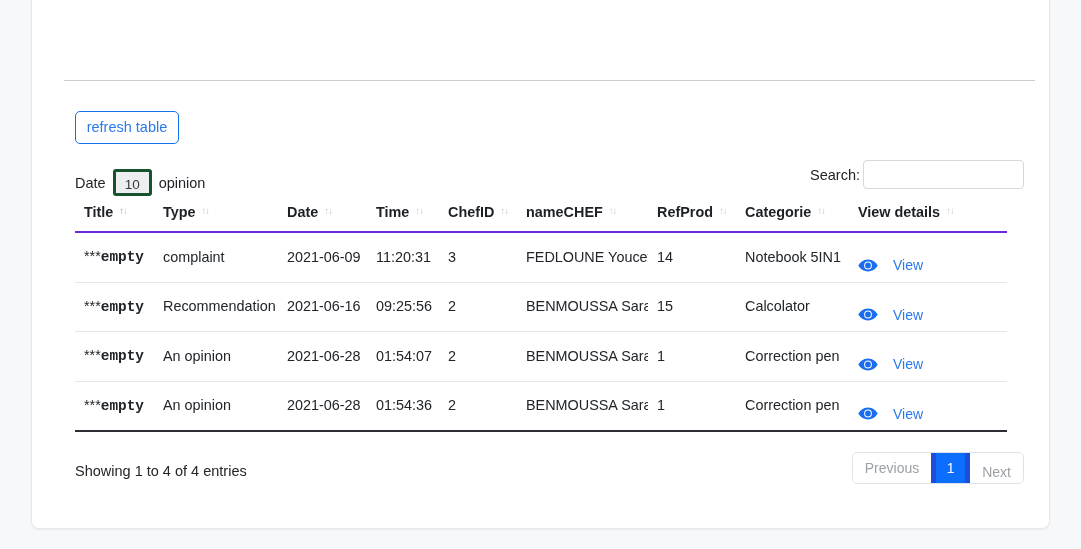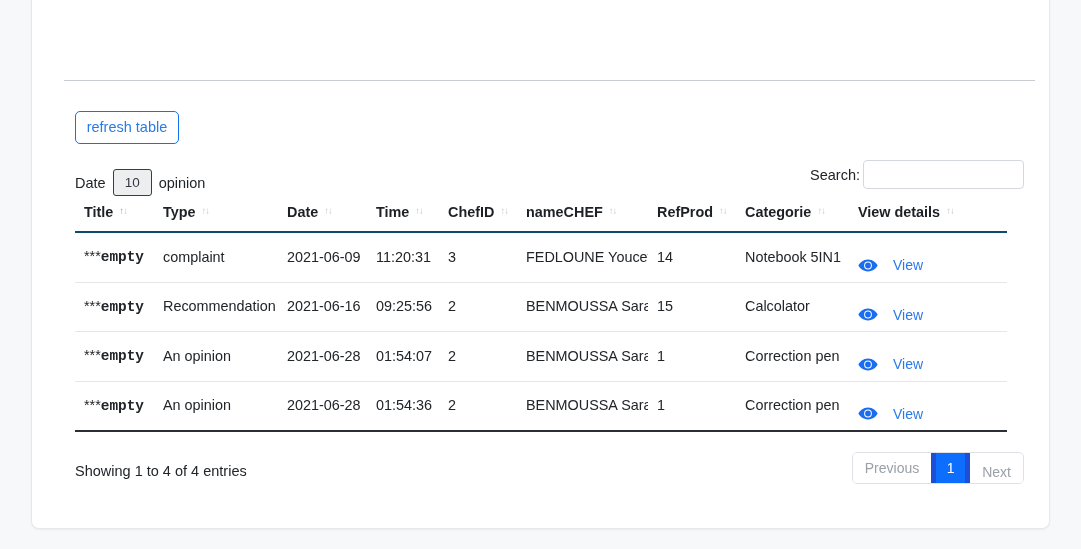--- a/index.html
+++ b/index.html
@@ -81,21 +81,21 @@
     white-space: nowrap;
     display: flex;
     align-items: center;
     gap: 7px;
   }
   .length-select {
     display: inline-block;
     min-width: 39px;
     height: 27px;
     line-height: 25px;
-    border: 1px solid #14532d;
+    border: 3px solid #14532d;
     border-radius: 3px;
     background: #eceef0;
     color: #333a41;
     font-size: 13.5px;
     text-align: center;
     padding: 0 7px;
     cursor: pointer;
   }
 
   .search-wrap {
@@ -134,21 +134,21 @@
     table-layout: fixed;
     font-size: 14.4px;
     color: #212529;
   }
   table.dt thead th {
     text-align: left;
     font-weight: bold;
     font-size: 14.4px;
     color: #1d2125;
     padding: 6px 9px 11px 9px;
-    border-bottom: 2px solid #0c4a6e;
+    border-bottom: 2px solid #6d28d9;
     vertical-align: bottom;
     white-space: nowrap;
     position: relative;
     cursor: pointer;
     user-select: none;
   }
   table.dt thead th .sorticon {
     display: inline-block;
     margin-left: 6px;
     font-size: 9.5px;

